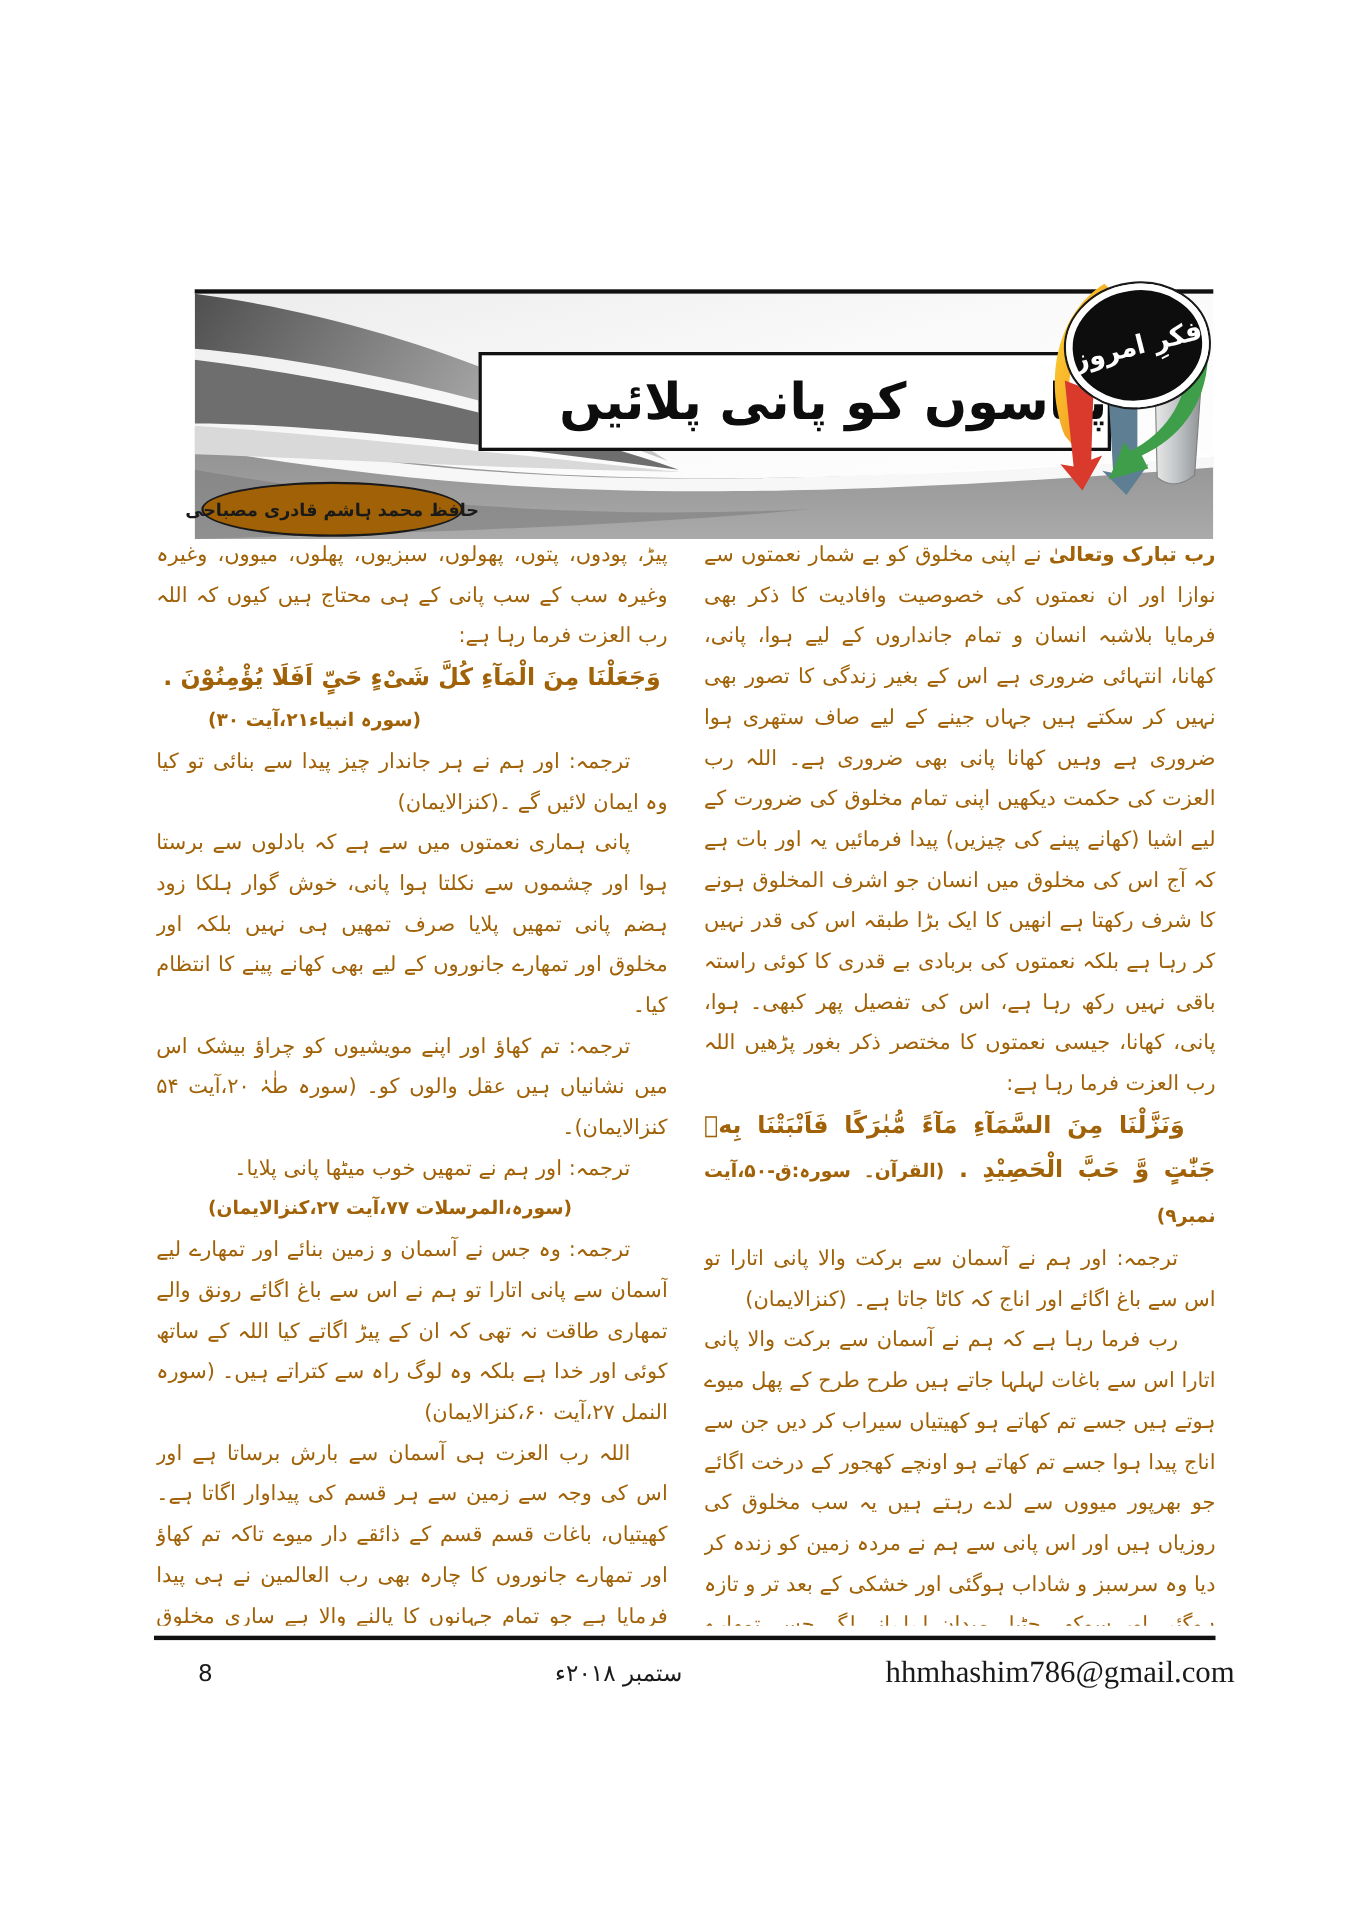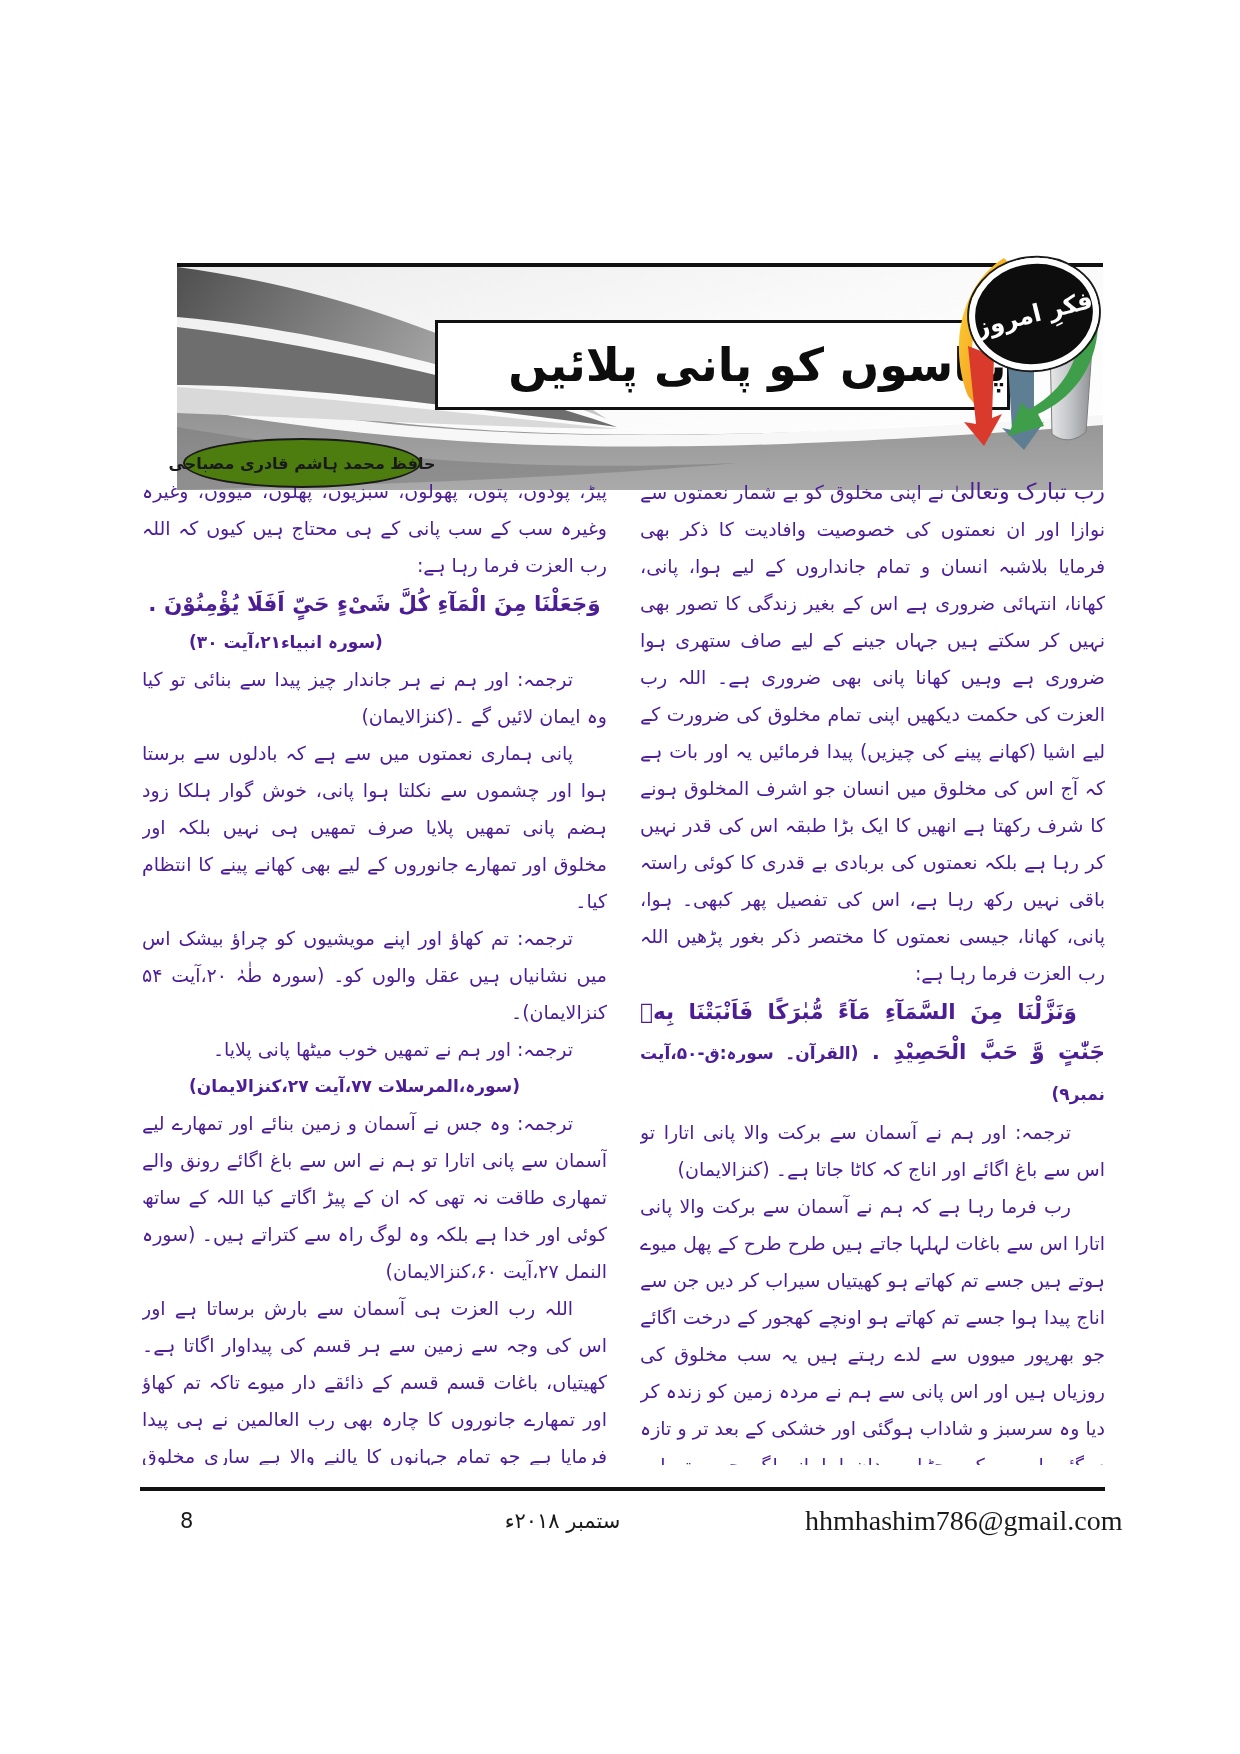--- a/index.html
+++ b/index.html
@@ -24,36 +24,36 @@
   .title-box .title {
     direction:rtl; font-size:46px; font-weight:bold; color:#0d0d0d;
     white-space:nowrap; padding-left:70px;
   }
 
   .logo-badge { position:absolute; left:946px; top:250px; width:172px; height:200px; z-index:3; }
   .logo-badge svg { display:block; width:100%; height:100%; }
 
   .author-oval {
     position:absolute; left:183px; top:438px; width:238px; height:50px; z-index:2;
-    background:#4d7c0f; border:2px solid #1a1a1a; border-radius:50%;
+    background:#a16207; border:2px solid #1a1a1a; border-radius:50%;
     display:flex; align-items:center; justify-content:center;
   }
   .author-oval span { direction:rtl; font-size:16px; font-weight:bold; white-space:nowrap; }
 
   
   .col {
-    position:absolute; top:473px; width:465px; height:992px; overflow:hidden;
+    position:absolute; top:486px; width:465px; height:992px; overflow:hidden;
     direction:rtl; text-align:justify;
-    font-size:19px; line-height:37px; color:#4c1d95;
+    font-size:19px; line-height:37px; color:#a16207;
   }
   .col-left  { left:142px; }
   .col-right { left:640px; }
   .para { text-indent:34px; }
   .no-indent { text-indent:0; }
-  .lead-bold { font-weight:normal; font-size:22px; }
+  .lead-bold { font-weight:bold; font-size:18px; }
   .verse {
     direction:rtl; font-weight:bold; font-size:21.5px; line-height:40px;
     text-align:justify; text-indent:28px;
   }
   .verse-center { text-align:center; text-indent:0; }
   .ref-inline { font-weight:bold; font-size:17px; }
   .ref-line { direction:rtl; text-align:left; font-size:17px; font-weight:bold; line-height:37px;margin-left:47px; }
 
   
   .footer { position:absolute; left:140px; top:1487px; width:965px; z-index:2; }

